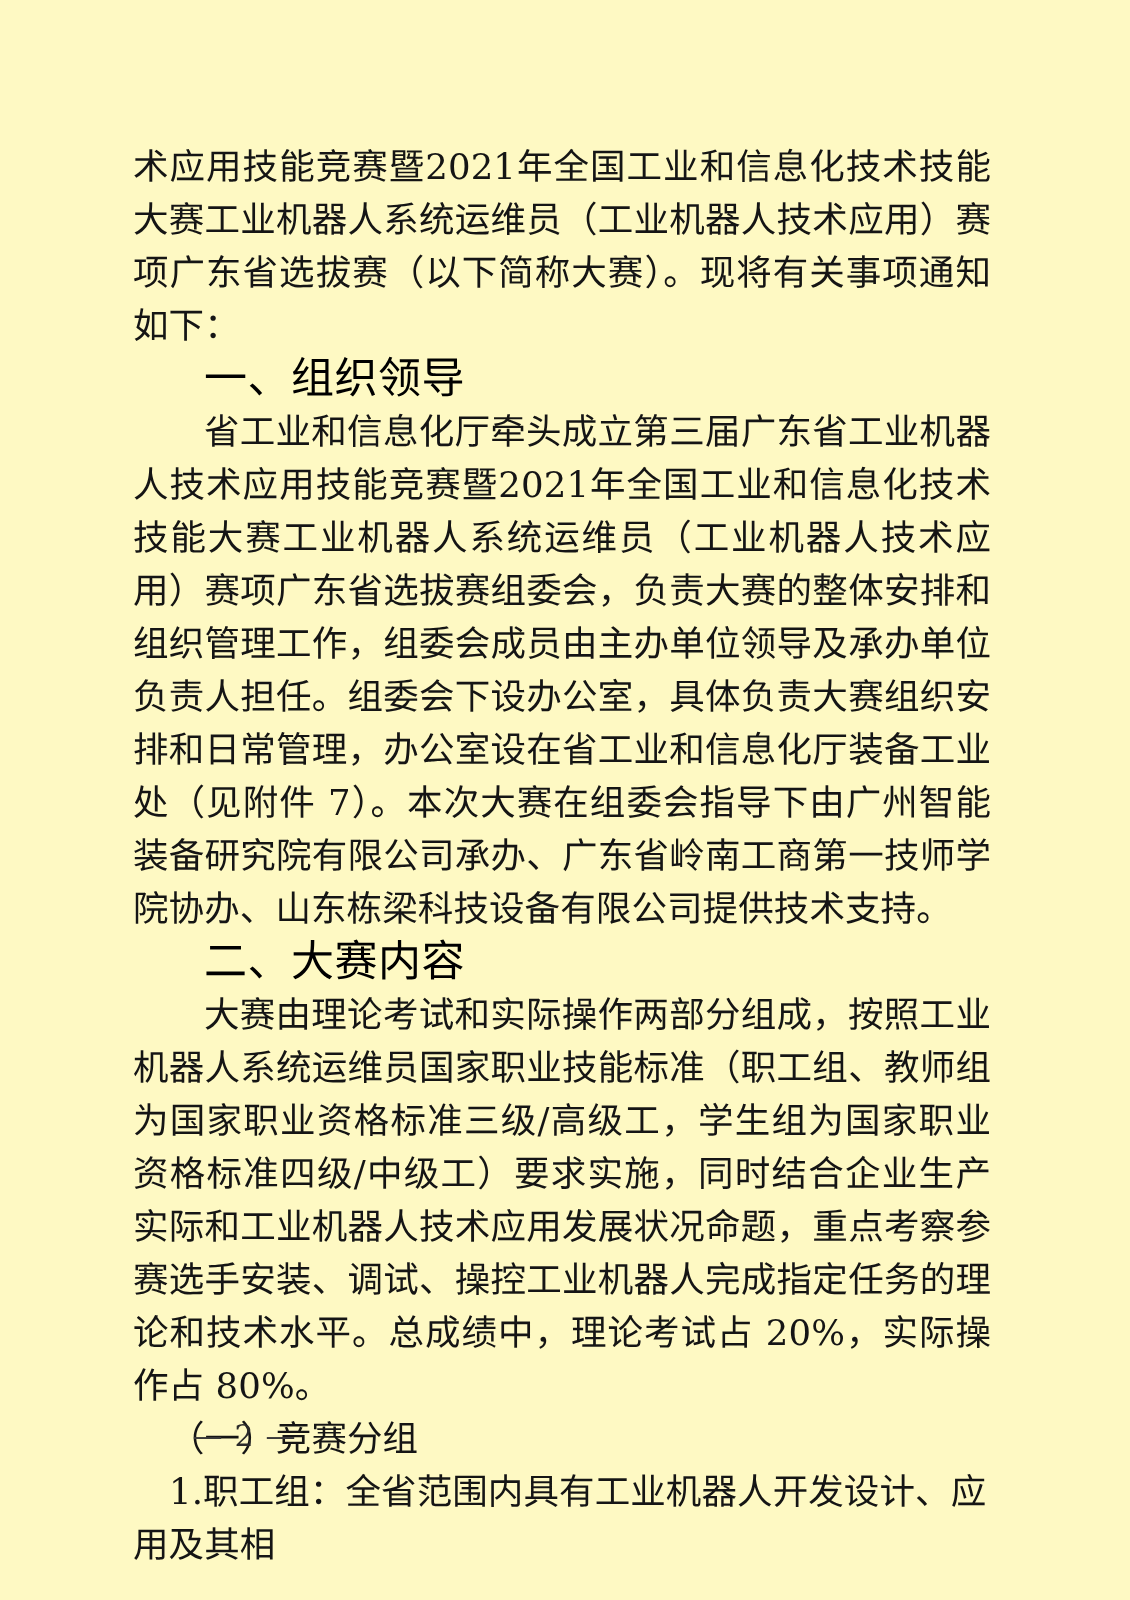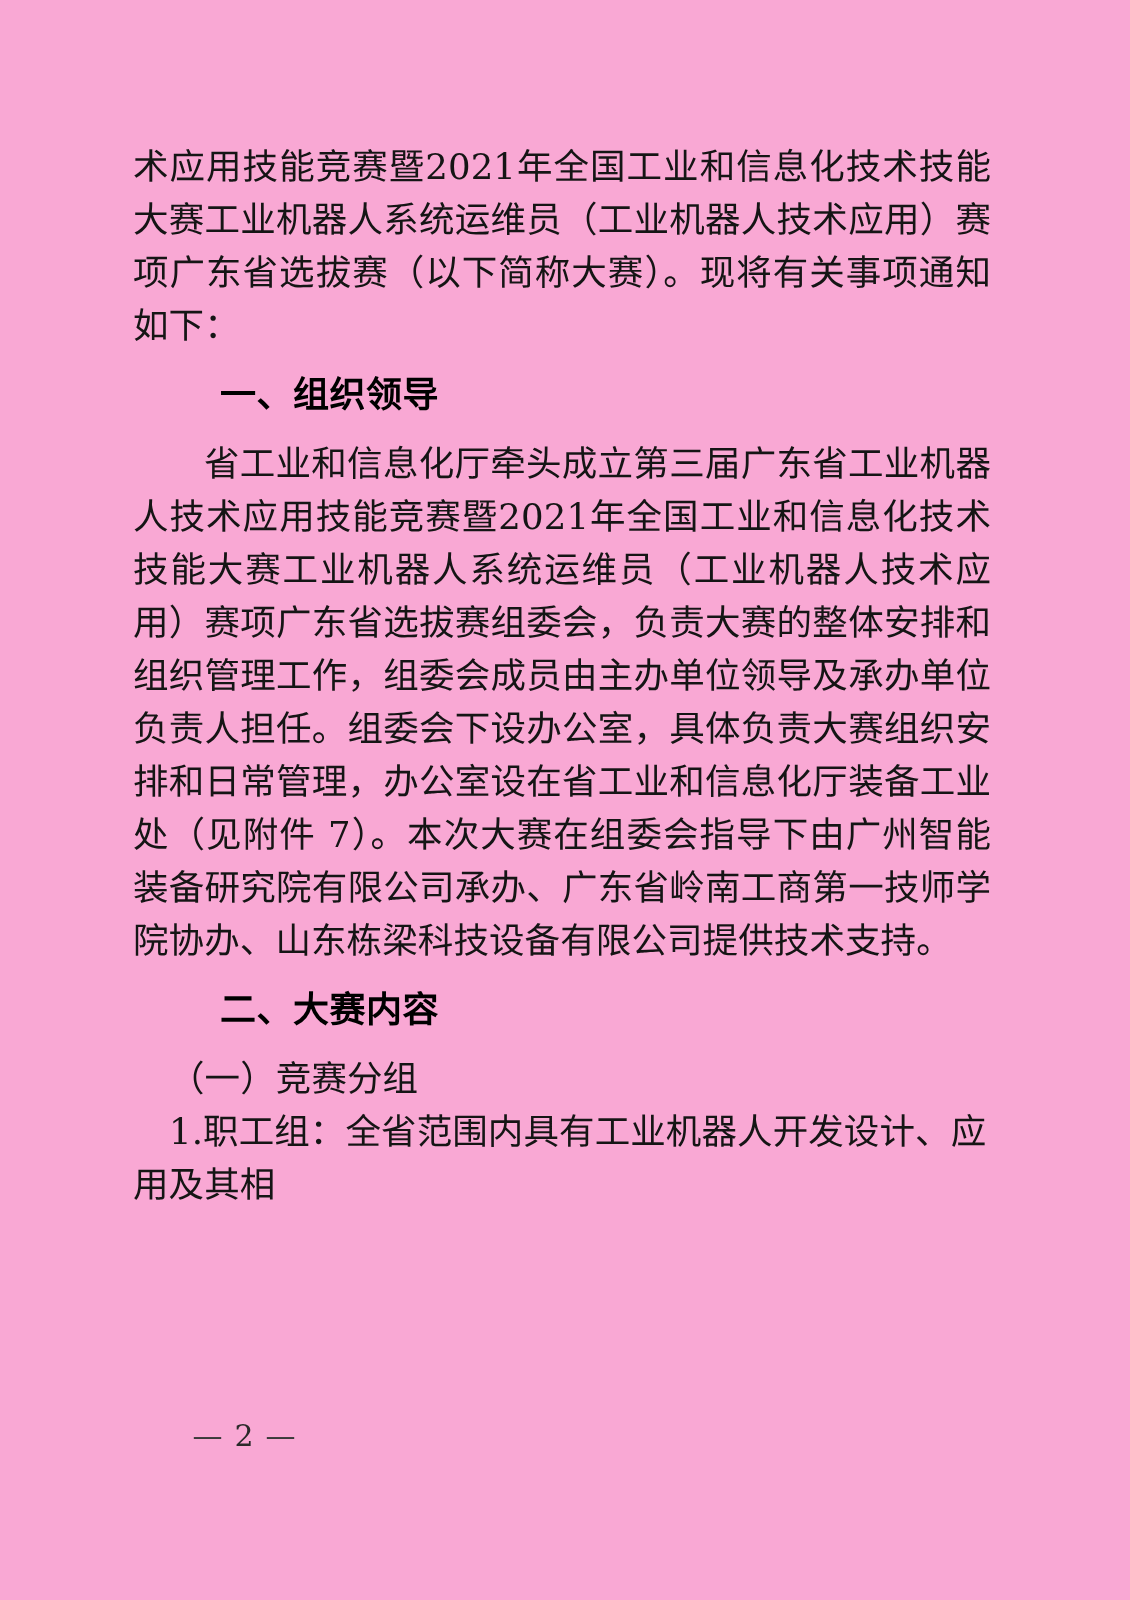--- a/index.html
+++ b/index.html
@@ -13,21 +13,21 @@
     height: 1600px;
     position: relative;
     font-family: "DejaVu Serif", "Liberation Serif", serif;
     color: #1a1a1a;
     overflow: hidden;
   }
 
   .page {
     position: absolute;
     inset: 0;
-    background: #f9a8d4;
+    background: #fef9c3;
   }
 
   .text-block {
     position: absolute;
     left: 133px;
     top: 140px;
     width: 858px;
   }
 
   
@@ -55,25 +55,25 @@
 
   
   .p.indent1 {
     text-indent: 36px;
     text-align: left;
   }
 
   
   .heading {
     font-family: "DejaVu Sans", "Liberation Sans", sans-serif;
-    font-size: 36px;
+    font-size: 43px;
     line-height: 53px;
-    font-weight: 700;
+    font-weight: 400;
     color: #000000;
-    margin: 16px;
+    margin: 0;
     text-indent: 71px;
     letter-spacing: 0.5px;
   }
 
   
   .footer {
     position: absolute;
     left: 0;
     top: 1418px;
     width: 1130px;
@@ -101,20 +101,21 @@
   <div class="text-block">
 
     <p class="p cont">术应用技能竞赛暨2021年全国工业和信息化技术技能大赛工业机器人系统运维员（工业机器人技术应用）赛项广东省选拔赛（以下简称大赛）。现将有关事项通知如下：</p>
 
     <h2 class="heading">一、组织领导</h2>
 
     <p class="p indent">省工业和信息化厅牵头成立第三届广东省工业机器人技术应用技能竞赛暨2021年全国工业和信息化技术技能大赛工业机器人系统运维员（工业机器人技术应用）赛项广东省选拔赛组委会，负责大赛的整体安排和组织管理工作，组委会成员由主办单位领导及承办单位负责人担任。组委会下设办公室，具体负责大赛组织安排和日常管理，办公室设在省工业和信息化厅装备工业处（见附件 7）。本次大赛在组委会指导下由广州智能装备研究院有限公司承办、广东省岭南工商第一技师学院协办、山东栋梁科技设备有限公司提供技术支持。</p>
 
     <h2 class="heading">二、大赛内容</h2>
 
+    <p class="p indent">大赛由理论考试和实际操作两部分组成，按照工业机器人系统运维员国家职业技能标准（职工组、教师组为国家职业资格标准三级/高级工，学生组为国家职业资格标准四级/中级工）要求实施，同时结合企业生产实际和工业机器人技术应用发展状况命题，重点考察参赛选手安装、调试、操控工业机器人完成指定任务的理论和技术水平。总成绩中，理论考试占 20%，实际操作占 80%。</p>
 
 
     <p class="p indent1">（一）竞赛分组</p>
 
 
     <p class="p indent1">1.职工组：全省范围内具有工业机器人开发设计、应用及其相</p>
 
   </div>
 
   <div class="footer">

